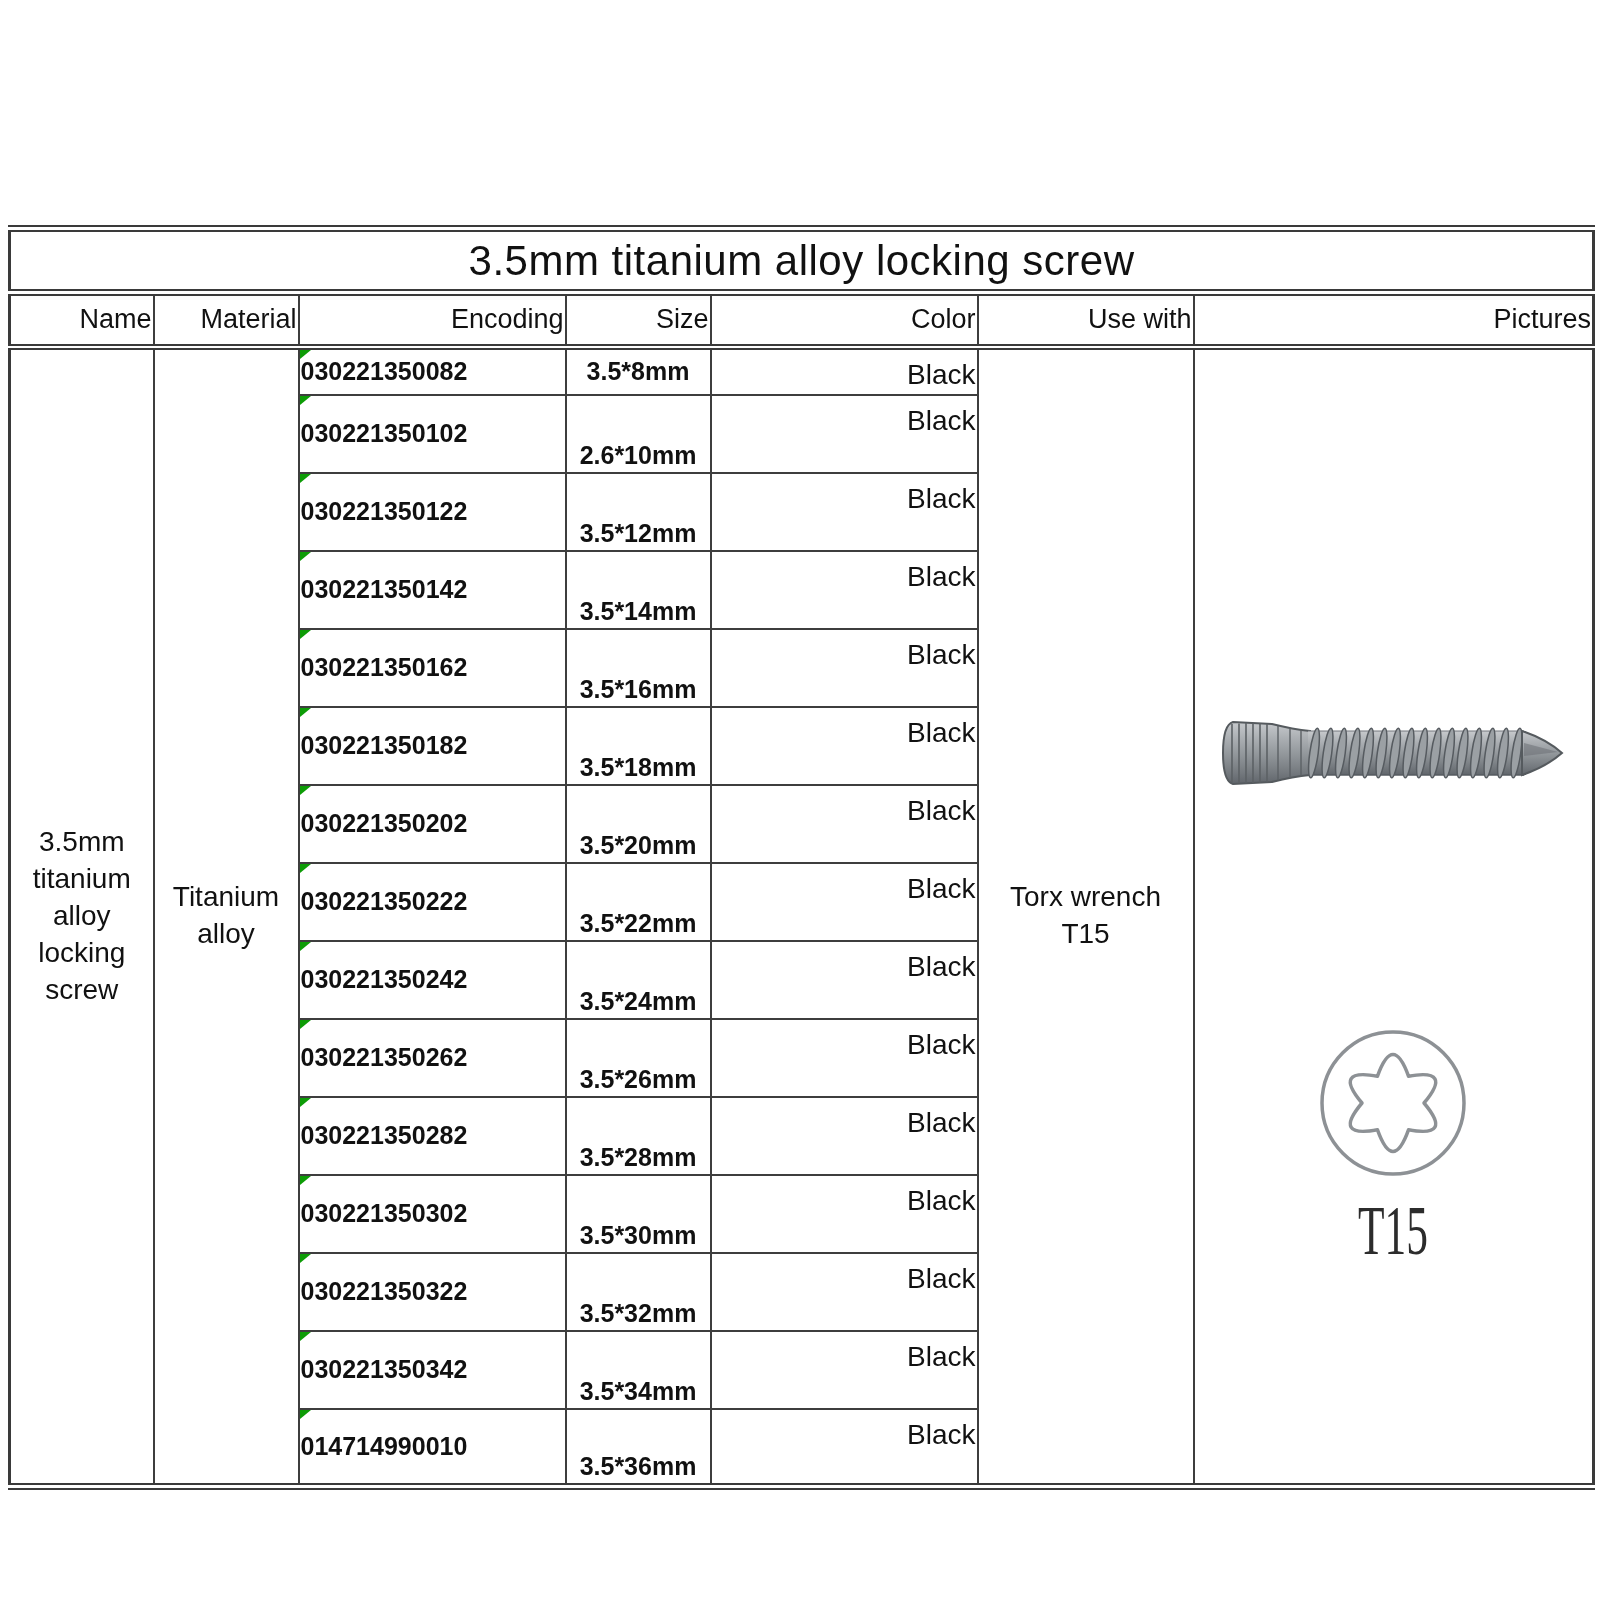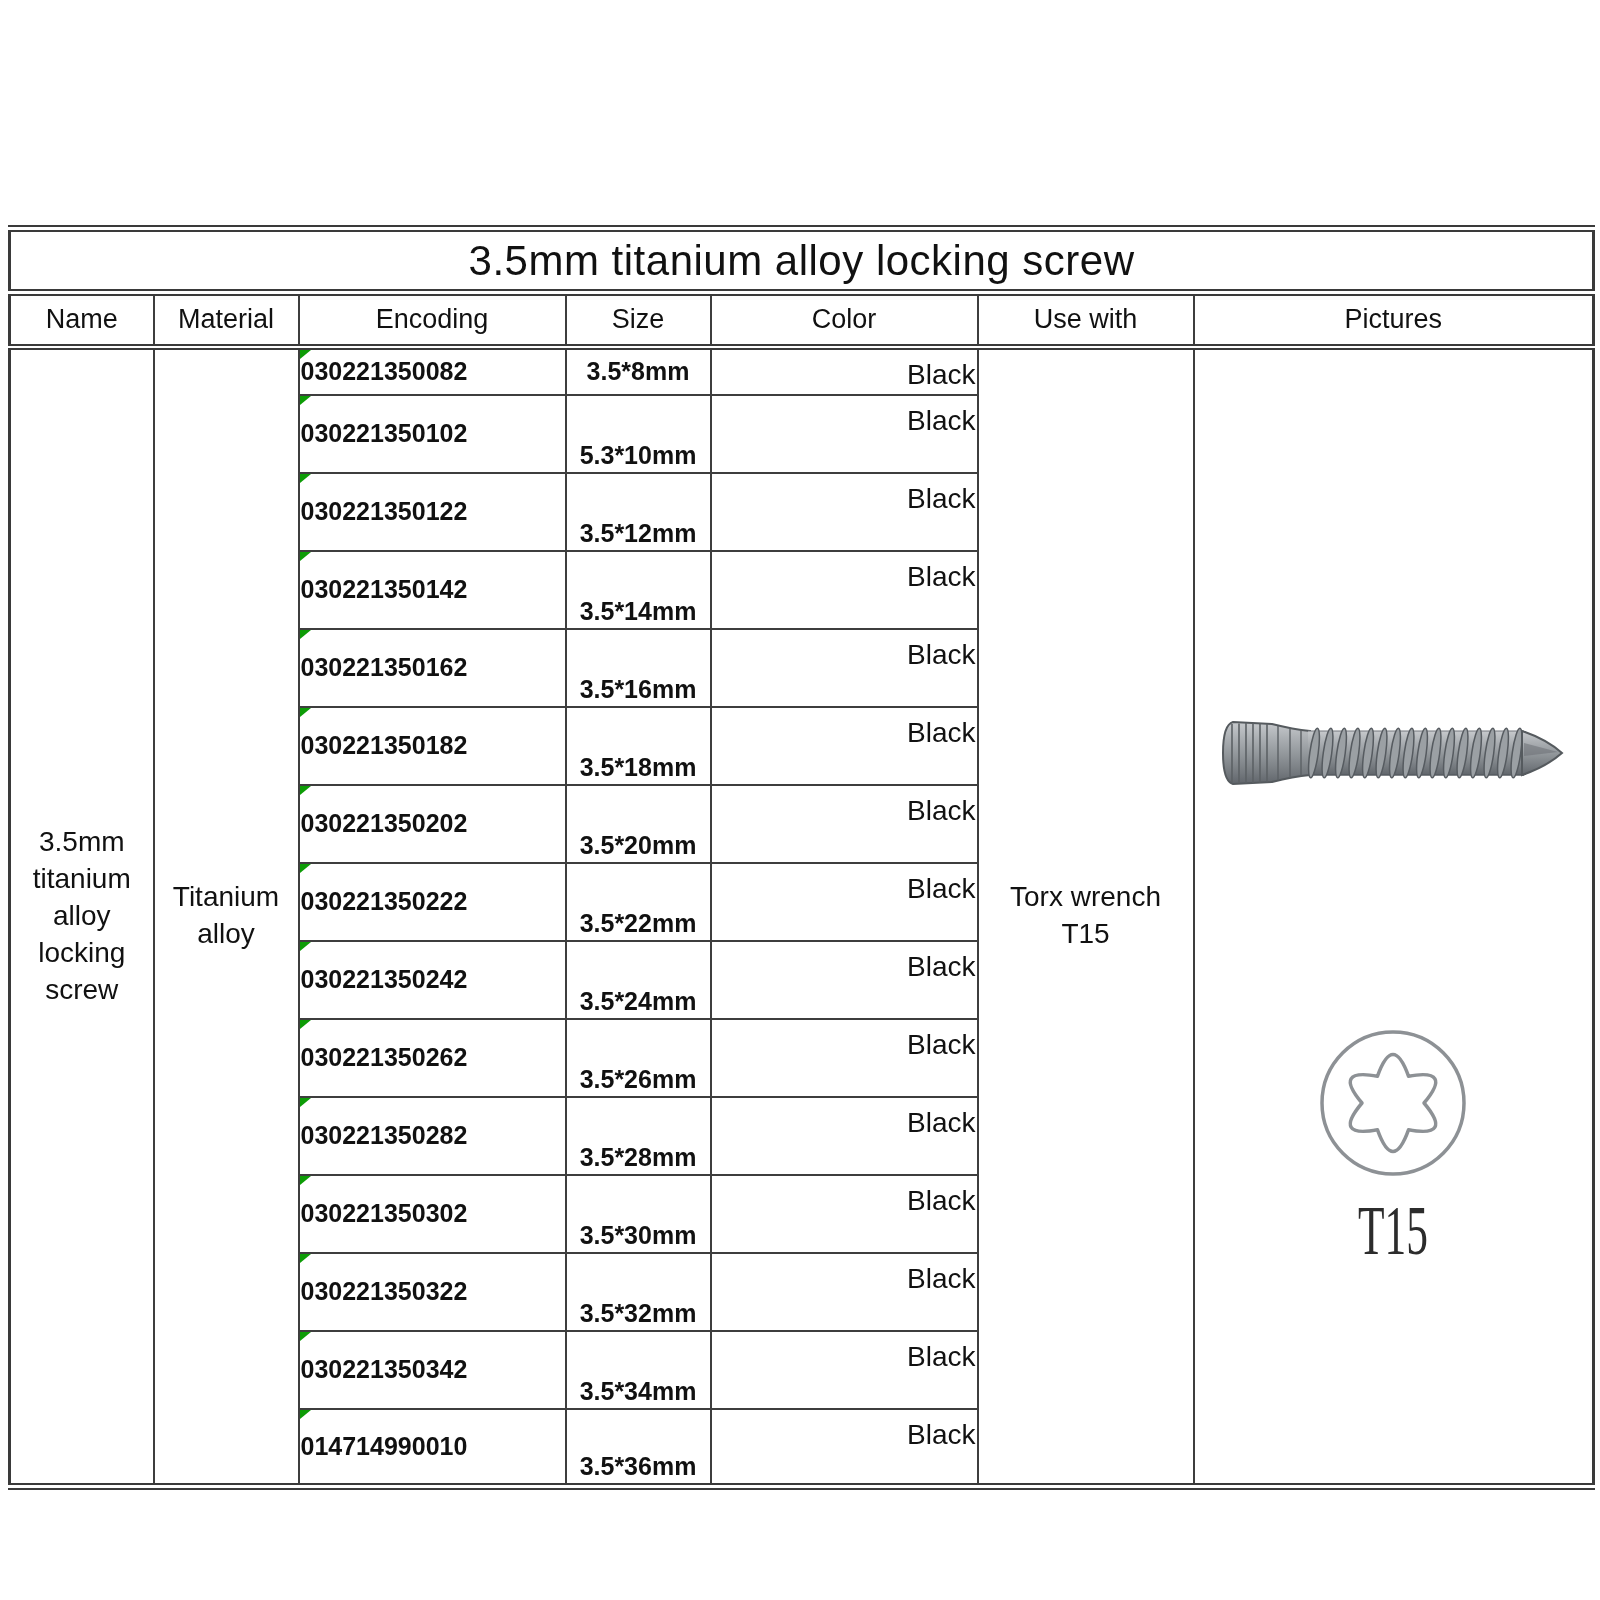--- a/index.html
+++ b/index.html
@@ -7,21 +7,21 @@
         font-family:"Liberation Sans","DejaVu Sans",sans-serif;color:#111;}
   table.spec{position:absolute;left:8px;top:190px;width:1584px;border-collapse:collapse;
              table-layout:fixed;background:#fff;
              border-left:3px solid #3a3a3a;border-right:3px solid #3a3a3a;
              border-top:7px double #3a3a3a;border-bottom:7px double #3a3a3a;margin-top:35px;}
   table.spec td{border:2px solid #3e3e3e;overflow:hidden;}
   tr.title-tr{height:64px;}
   td.title-cell{text-align:center;vertical-align:middle;font-size:42px;letter-spacing:0.5px;
                 border-bottom:7px double #3a3a3a !important;}
   tr.header-tr{height:54px;}
-  td.head-cell{text-align:center;vertical-align:middle;font-size:27px;
+  td.head-cell{text-align:right;vertical-align:middle;font-size:27px;
                border-bottom:6px double #3a3a3a !important;}
   tr.first-tr{height:48px;}
   tr.body-tr{height:78px;}
   td.name-cell,td.material-cell,td.use-cell{text-align:center;vertical-align:middle;
                font-size:28px;line-height:1.32;padding:0 8px;}
   td.enc-cell{position:relative;text-align:left;vertical-align:middle;
               font-size:25px;font-weight:700;}
   td.enc-cell::before{content:"";position:absolute;top:0;left:0;width:0;height:0;
               border-top:9px solid #0d9c06;border-right:11px solid transparent;}
   td.size-cell{text-align:center;font-size:25px;font-weight:700;}
@@ -118,21 +118,21 @@
           <circle cx="85" cy="85" r="71" fill="#ffffff" stroke="#8d9195" stroke-width="3.5"></circle>
           <g transform="translate(85,85) rotate(90)">
             <path d="M26.8,-15.5 Q70,0 26.8,15.5 Q35,60.6 0,31 Q-35,60.6 -26.8,15.5 Q-70,0 -26.8,-15.5 Q-35,-60.6 0,-31 Q35,-60.6 26.8,-15.5 Z" fill="none" stroke="#8d9195" stroke-width="3.5" stroke-linejoin="round"></path>
           </g>
         </svg>
         <div class="torx-label">T15</div>
       </td>
     </tr>
     <tr class="body-tr">
       <td class="enc-cell">030221350102</td>
-      <td class="size-cell size-bottom">5.3*10mm</td>
+      <td class="size-cell size-bottom">2.6*10mm</td>
       <td class="color-cell">Black</td>
     </tr>
     <tr class="body-tr">
       <td class="enc-cell">030221350122</td>
       <td class="size-cell size-bottom">3.5*12mm</td>
       <td class="color-cell">Black</td>
     </tr>
     <tr class="body-tr">
       <td class="enc-cell">030221350142</td>
       <td class="size-cell size-bottom">3.5*14mm</td>

